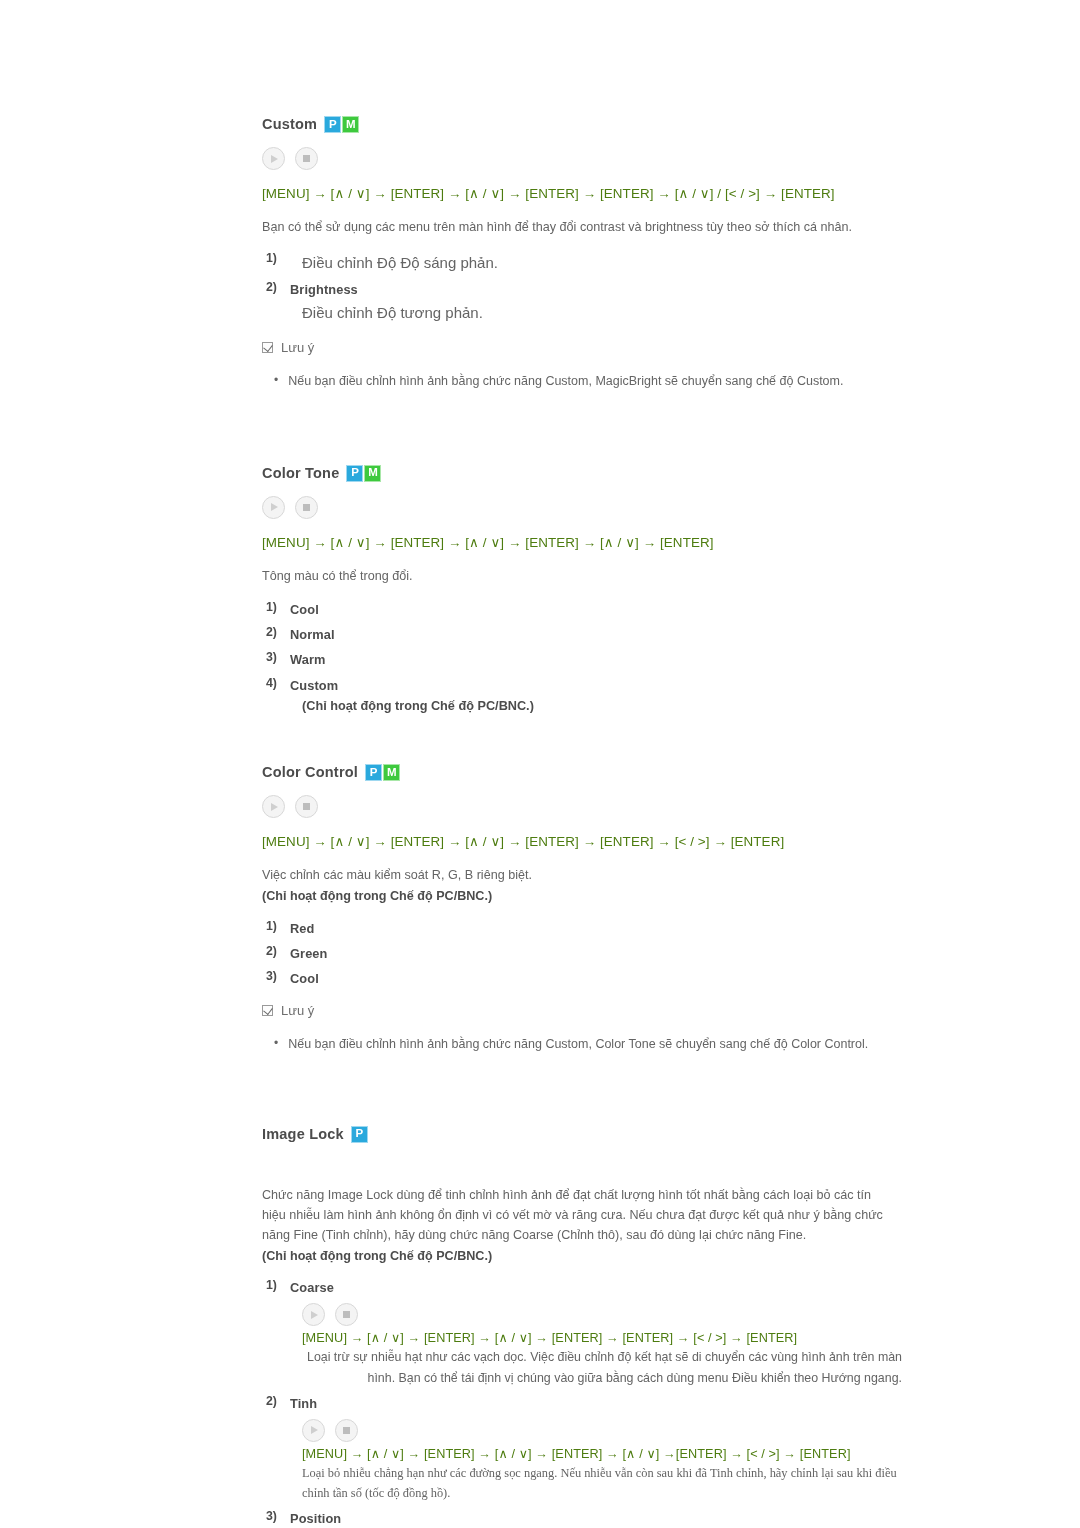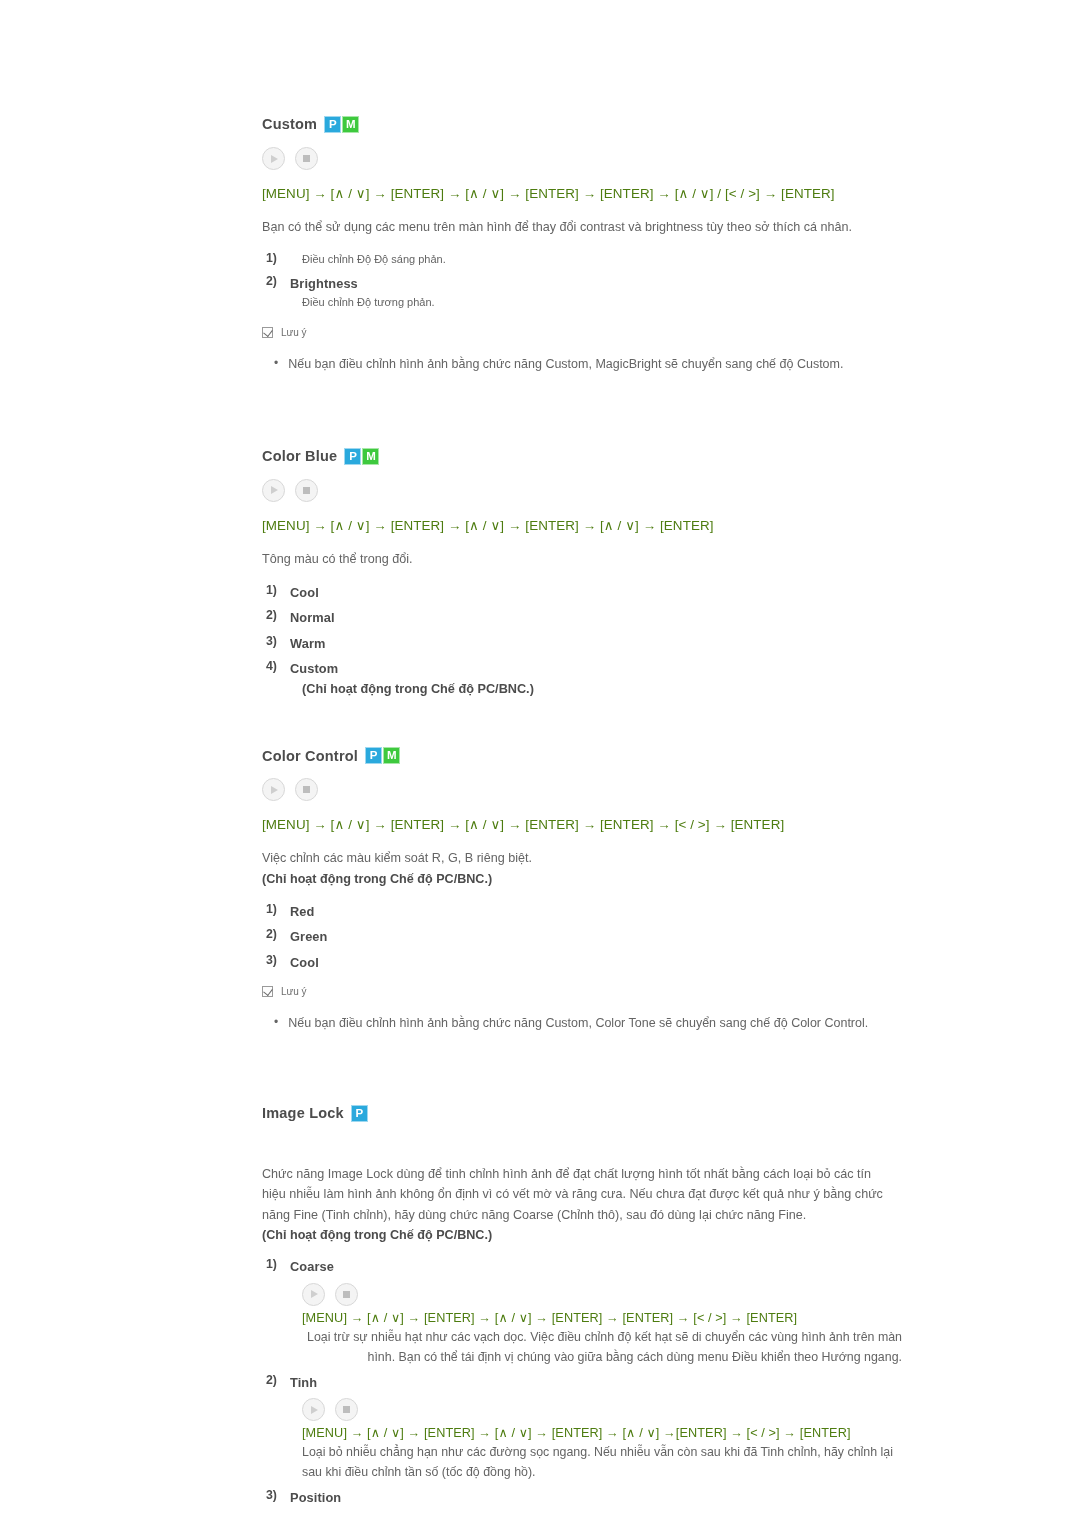--- a/index.html
+++ b/index.html
@@ -117,38 +117,39 @@
     color: #4c4c4c;
   }
   .item-title {
     font-size: 12.8px;
     font-weight: bold;
     color: #4c4c4c;
     line-height: 1.58;
     letter-spacing: .1px;
   }
   .item-desc {
-    font-size: 11px;
+    font-size: 15px;
     color: #646464;
     line-height: 1.6;
     padding-left: 12px;
   }
   .item-note {
     font-size: 12.7px;
     font-weight: bold;
     color: #4c4c4c;
     line-height: 1.6;
     padding-left: 12px;
   }
 
   
   .note-head {
     display: flex;
+    align-items: center;
     gap: 8px;
-    font-size: 10px;
+    font-size: 13px;
     color: #6e6e6e;
   }
   .note-icon {
     width: 11px; height: 11px;
     border: 1px solid #9a9a9a;
     position: relative;
     display: inline-block;
     background: #fdfdfd;
   }
   .note-icon:after {
@@ -224,21 +225,21 @@
       <span>Lưu ý</span>
     </div>
     <div class="bullet-row" style="margin-top:16px;">
       <span class="dot">•</span>
       <span>Nếu bạn điều chỉnh hình ảnh bằng chức năng Custom, MagicBright sẽ chuyển sang chế độ Custom.</span>
     </div>
   </div>
 
   <div class="section" style="margin-top:74px;">
     <div class="sec-title">
-      <span>Color Blue</span>
+      <span>Color Tone</span>
       <span class="badges">
         <span class="badge p">P</span>
         <span class="badge m">M</span>
       </span>
     </div>
 
     <div class="media-row" style="margin-top:14px;">
       <span class="mbtn">
           <span class="tri"></span>
         </span>
@@ -356,21 +357,21 @@
         <div class="subblock">
           <div class="media-row">
             <span class="mbtn">
                 <span class="tri"></span>
               </span>
             <span class="mbtn">
                 <span class="sq"></span>
               </span>
           </div>
           <div class="navline">[MENU] → [∧ / ∨] → [ENTER] → [∧ / ∨] → [ENTER] → [∧ / ∨] →[ENTER] → [&lt; / &gt;] → [ENTER]</div>
-          <div class="para" style="width:600px; margin-top:2px;">Loại bỏ nhiễu chẳng hạn như các đường sọc ngang. Nếu nhiễu vẫn còn sau khi đã Tinh chỉnh, hãy chỉnh lại sau khi điều chỉnh tần số (tốc độ đồng hồ).</div>
+          <div class="para" style="width:600px; margin-top:2px;font-family:Liberation Serif, serif;">Loại bỏ nhiễu chẳng hạn như các đường sọc ngang. Nếu nhiễu vẫn còn sau khi đã Tinh chỉnh, hãy chỉnh lại sau khi điều chỉnh tần số (tốc độ đồng hồ).</div>
         </div>
       </li>
 
       <li style="margin-top:6px;">
         <span class="num">3)</span>
         <div class="item-title">Position</div>
 
       </li>
     </ol>
   </div>

